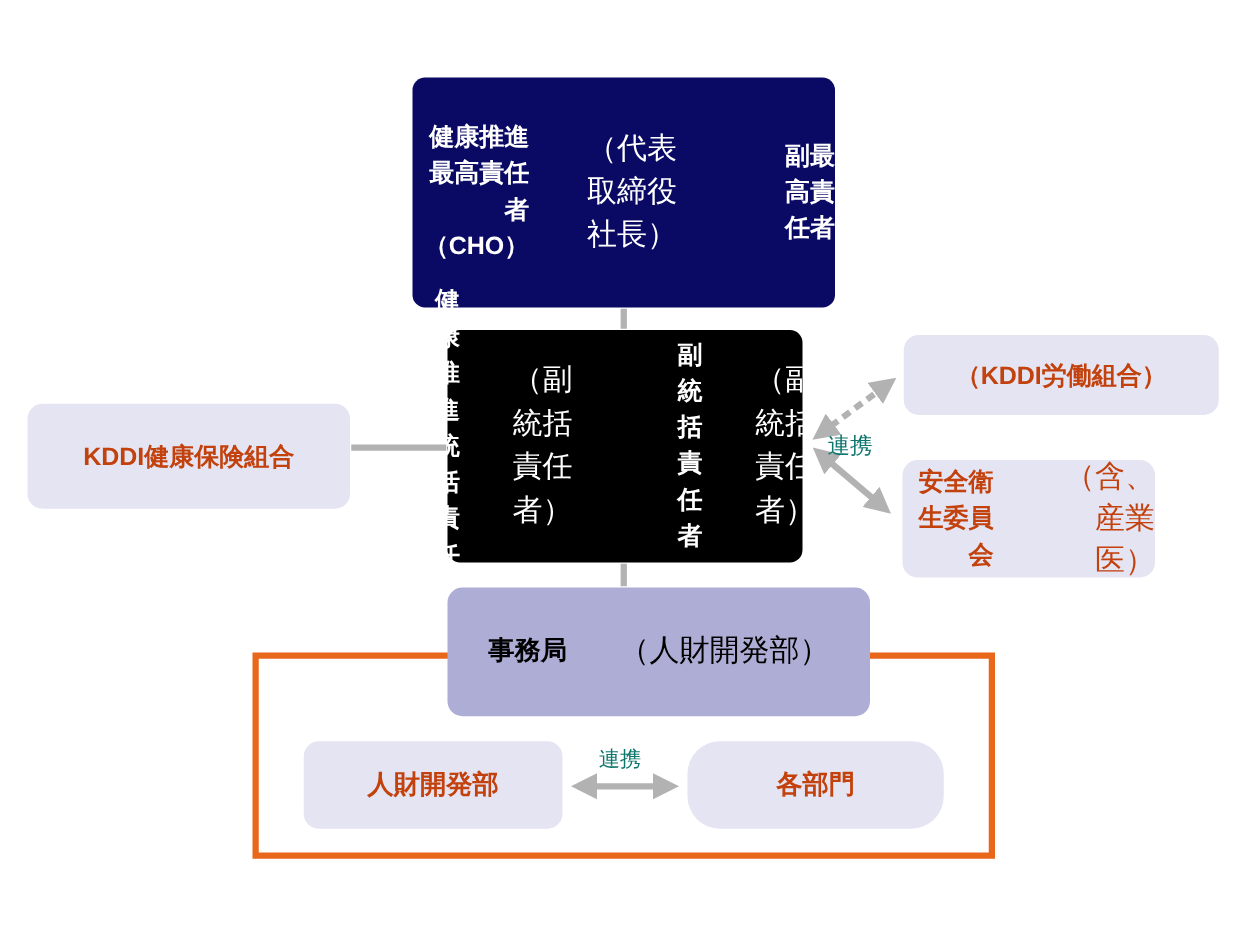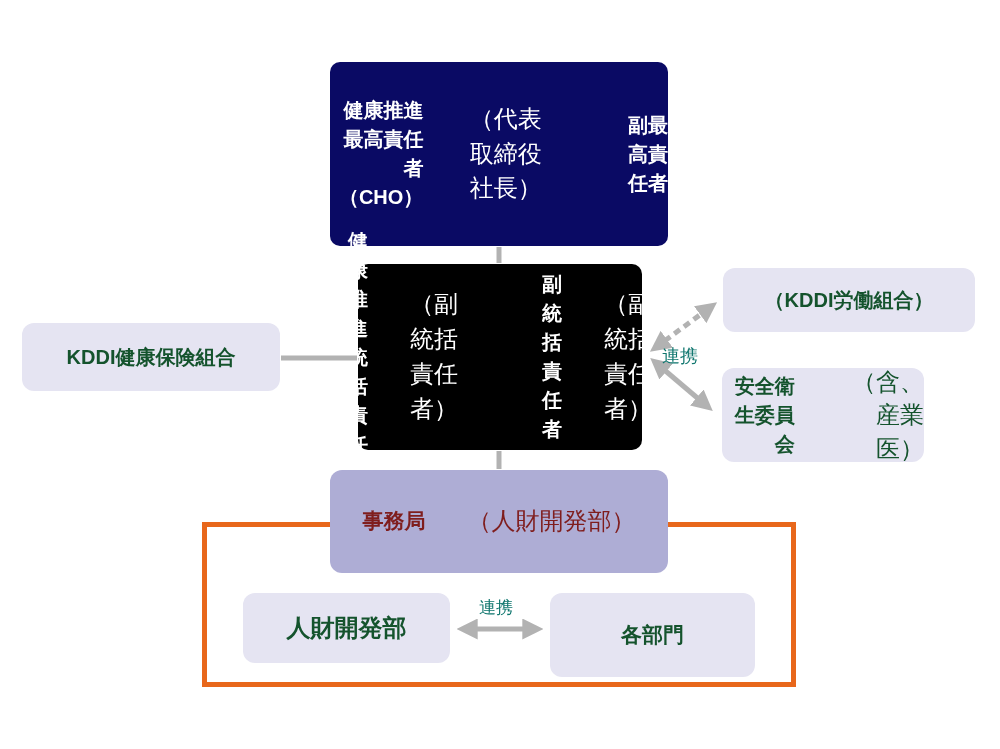--- a/index.html
+++ b/index.html
@@ -13,22 +13,22 @@
   .box{
     position:absolute;
     display:flex;flex-direction:row;
     align-items:center;justify-content:center;
     text-align:right;
     box-sizing:border-box;
     gap:42px;
   }
   .navy{background:#0a0a64;color:#ffffff;border-radius:10px;}
   .indigo{background:#000000;color:#ffffff;border-radius:10px;}
-  .periwinkle{background:#aeadd5;color:#7f1d1d;border-radius:12px;}
-  .lavender{background:#e5e4f2;color:#14532d;border-radius:12px;}
+  .periwinkle{background:#aeadd5;color:#000000;border-radius:12px;margin-left:28px;}
+  .lavender{background:#e5e4f2;color:#c2410c;border-radius:12px;}
   .l-main{font-size:20px;font-weight:700;line-height:1.45;}
   .l-sub{font-size:24px;font-weight:400;line-height:1.45;}
   .l-sub-mid{font-size:24px;font-weight:500;line-height:1.4;}
   .spacer{height:22px;}
   .single{font-size:20px;font-weight:600;}
   .orange-frame{
     position:absolute;left:202px;top:522px;width:594px;height:165px;
     border:5px solid #e8671b;box-sizing:border-box;
     background:transparent;z-index:1;
   }
@@ -57,43 +57,43 @@
   </div>
 
   <div class="box indigo z2" style="left:358px;top:264px;width:284px;height:186px;">
     <div class="l-main">健康推進統括責任者</div>
     <div class="l-sub">（副統括責任者）</div>
     <div class="spacer"></div>
     <div class="l-main">副統括責任者</div>
     <div class="l-sub">（副統括責任者）</div>
   </div>
 
-  <div class="box lavender z2" style="left:22px;top:323px;width:258px;height:68px;">
+  <div class="box lavender z2" style="left:22px;top:323px;width:258px;height:84px;">
     <div class="single">KDDI健康保険組合</div>
   </div>
 
   <div class="box lavender z2" style="left:723px;top:268px;width:252px;height:64px;">
     <div class="single">（KDDI労働組合）</div>
   </div>
 
   <div class="box lavender z2" style="left:722px;top:368px;width:202px;height:94px;">
     <div class="l-main">安全衛生委員会</div>
     <div class="l-sub-mid">（含、産業医）</div>
   </div>
 
   <div class="box periwinkle z2" style="left:330px;top:470px;width:338px;height:103px;">
     <div class="l-main" style="font-size:21px;">事務局</div>
     <div class="l-sub" style="font-size:24px;">（人財開発部）</div>
   </div>
 
   <div class="box lavender z2" style="left:243px;top:593px;width:207px;height:70px;">
-    <div class="l-main" style="font-size:24px;">人財開発部</div>
+    <div class="l-main" style="font-size:21px;">人財開発部</div>
   </div>
 
-  <div class="box lavender z2" style="left:550px;top:593px;width:205px;height:84px;">
+  <div class="box lavender z2" style="left:550px;top:593px;width:205px;height:70px;border-radius:26px;">
     <div class="l-main" style="font-size:21px;">各部門</div>
   </div>
 
   <div class="collab-label" style="left:662px;top:344px;">連携</div>
   <div class="collab-label" style="left:479px;top:596px;font-size:17px;">連携</div>
 
   <svg class="connector-layer" width="1000" height="749" viewBox="0 0 1000 749">
     <defs>
       <marker id="arrow" viewBox="0 0 10 10" refX="7" refY="5" markerWidth="4.2" markerHeight="4.2" orient="auto-start-reverse">
         <path d="M0,0 L10,5 L0,10 z" fill="#b2b2b2"></path>

